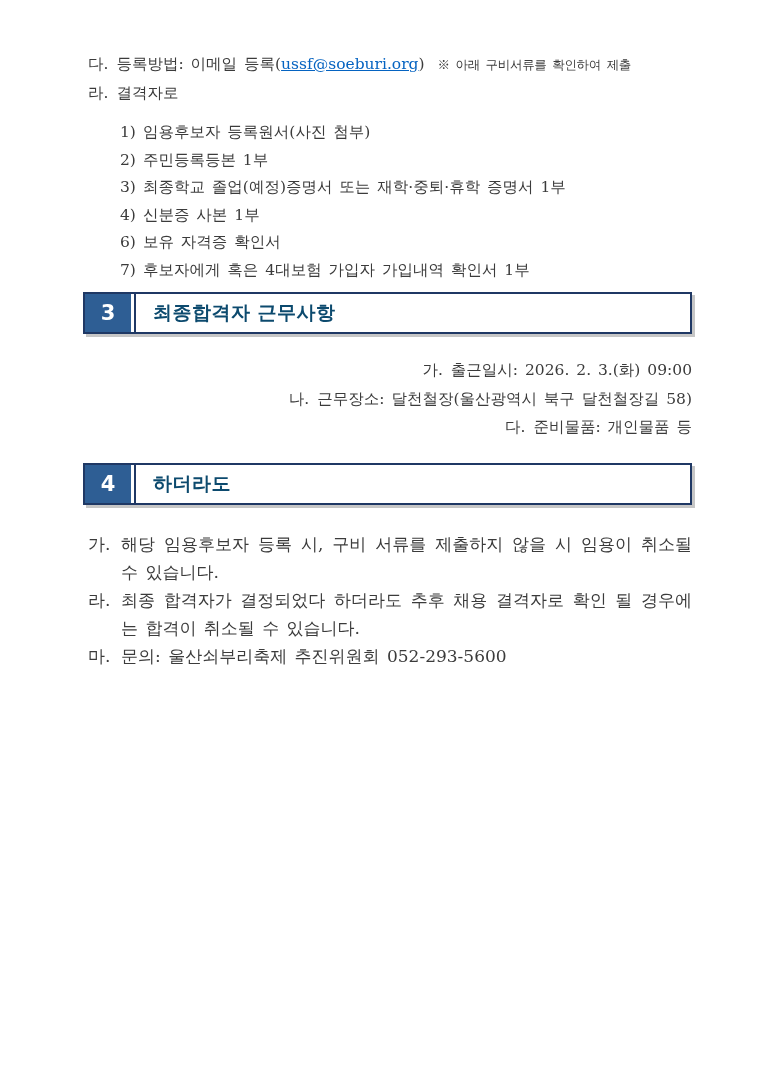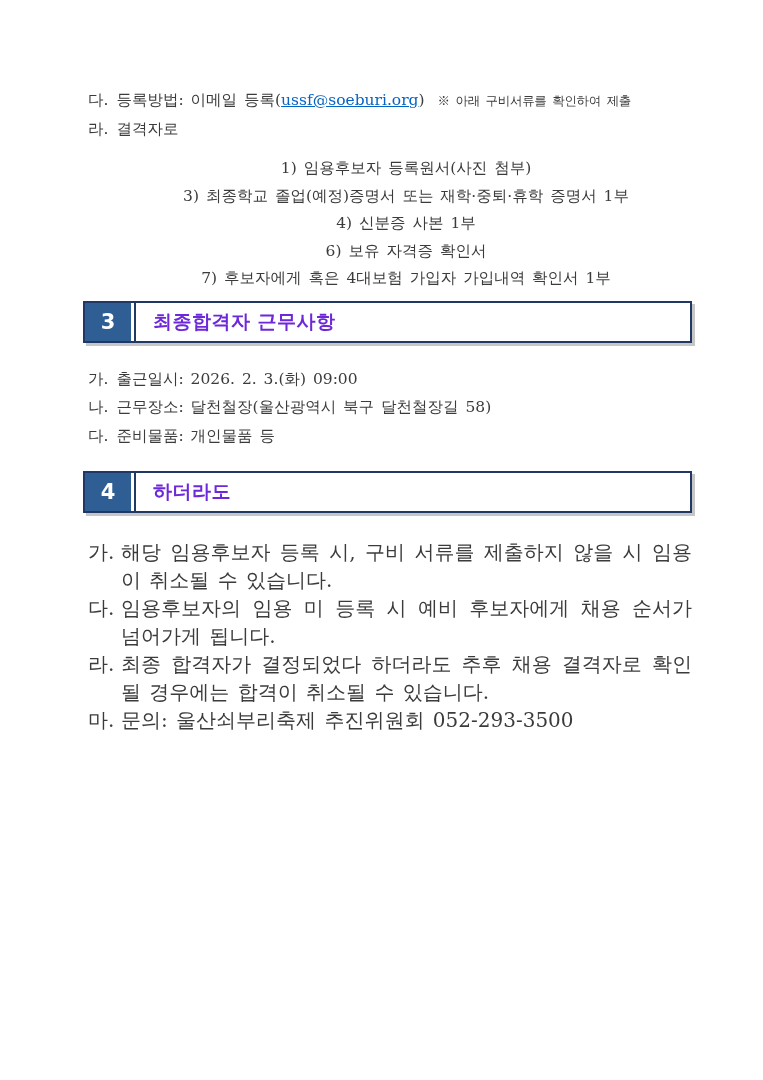--- a/index.html
+++ b/index.html
@@ -5,35 +5,35 @@
   html, body { margin:0; padding:0; background:#ffffff; }
   body {
     width:763px; min-height:1080px;
     font-family:"DejaVu Serif","Liberation Serif",serif;
     color:#3b3b3b;
     box-sizing:border-box;
   }
   .page {
     box-sizing:border-box;
     width:763px; min-height:1080px;
-    padding:86px 71px 40px 88px;
+    padding:50px 71px 40px 88px;
     background:#ffffff;
   }
   .line {
     margin:0; font-size:15.5px; line-height:29px;
     word-spacing:2px; white-space:nowrap;
   }
   .lbl { margin-right:8px; }
   .note {
     font-size:12.5px; margin-left:13px; letter-spacing:-0.3px;
   }
   a.email {
     color:#0563c1; text-decoration:underline; cursor:pointer;
   }
-  .doc-list { margin:11px 0 8px 0; padding:0 0 0 32px; list-style:none;text-align:center; }
+  .doc-list { margin:11px 0 8px 0; padding:0 0 0 32px; list-style:none; }
   .doc-item {
     font-size:15.5px; line-height:27.5px; word-spacing:2px; white-space:nowrap;
   }
   .doc-num { margin-right:7px; }
 
   .sec-header {
     display:flex; align-items:stretch;
     height:38px;
     border:2px solid #1f3864;
     background:#ffffff;
@@ -48,31 +48,31 @@
     border-right:3px solid #ffffff;
     color:#ffffff;
     display:flex; align-items:center; justify-content:center;
     font-size:21px; font-weight:bold;
   }
   .sec-title {
     flex:1;
     border-left:2px solid #1f3864;
     display:flex; align-items:center;
     padding-left:17px;
-    font-size:19px; font-weight:bold; color:#6d28d9;
+    font-size:19px; font-weight:bold; color:#0c4a6e;
     letter-spacing:0.5px;
   }
 
-  .sec3-body { margin-top:22px; }
+  .sec3-body { margin-top:22px;text-align:right; }
   .sec3-body .line { line-height:28.5px; }
 
   .sec4-body { margin-top:25px; }
   .sec4-item {
     margin:0;
-    font-size:20px; line-height:28px;
+    font-size:17px; line-height:28px;
     text-align:justify; text-justify:inter-word;
     word-break:break-all;
     word-spacing:2px;
     padding-left:33px; text-indent:-33px;
   }
   .sec4-item .lbl4 {
     display:inline-block; width:33px; text-indent:0; margin:0;
   }
 </style>
 </head>
@@ -83,20 +83,21 @@
   <p class="line">
     <span class="lbl">다.</span><span>등록방법: 이메일 등록(</span><a class="email" href="#">ussf@soeburi.org</a><span>)</span><span class="note">※ 아래 구비서류를 확인하여 제출</span>
   </p>
 
   <p class="line">
     <span class="lbl">라.</span><span>결격자로</span>
   </p>
 
   <ul class="doc-list">
     <li class="doc-item"><span class="doc-num">1)</span><span>임용후보자 등록원서(사진 첨부)</span></li>
+    <li class="doc-item"><span class="doc-num">2)</span><span>주민등록등본 1부</span></li>
     <li class="doc-item"><span class="doc-num">3)</span><span>최종학교 졸업(예정)증명서 또는 재학·중퇴·휴학 증명서 1부</span></li>
     <li class="doc-item"><span class="doc-num">4)</span><span>신분증 사본 1부</span></li>
     <li class="doc-item"><span class="doc-num">6)</span><span>보유 자격증 확인서</span></li>
     <li class="doc-item"><span class="doc-num">7)</span><span>후보자에게 혹은 4대보험 가입자 가입내역 확인서 1부</span></li>
   </ul>
 
   <div class="sec-header">
     <div class="sec-num">3</div>
     <div class="sec-title">최종합격자 근무사항</div>
   </div>
@@ -107,18 +108,17 @@
     <p class="line"><span class="lbl">다.</span><span>준비물품: 개인물품 등</span></p>
   </div>
 
   <div class="sec-header second">
     <div class="sec-num">4</div>
     <div class="sec-title">하더라도</div>
   </div>
 
   <div class="sec4-body">
     <p class="sec4-item"><span class="lbl4">가.</span><span>해당 임용후보자 등록 시, 구비 서류를 제출하지 않을 시 임용이 취소될 수 있습니다.</span></p>
-    <p class="sec4-item"><span class="lbl4">다.</span><span>임용후보자의 임용 미 등록 시 예비 후보자에게 채용 순서가 넘어가게 됩니다.</span></p>
     <p class="sec4-item"><span class="lbl4">라.</span><span>최종 합격자가 결정되었다 하더라도 추후 채용 결격자로 확인 될 경우에는 합격이 취소될 수 있습니다.</span></p>
-    <p class="sec4-item"><span class="lbl4">마.</span><span>문의: 울산쇠부리축제 추진위원회 052-293-3500</span></p>
+    <p class="sec4-item"><span class="lbl4">마.</span><span>문의: 울산쇠부리축제 추진위원회 052-293-5600</span></p>
   </div>
 
 </div>
 
 </body></html>

